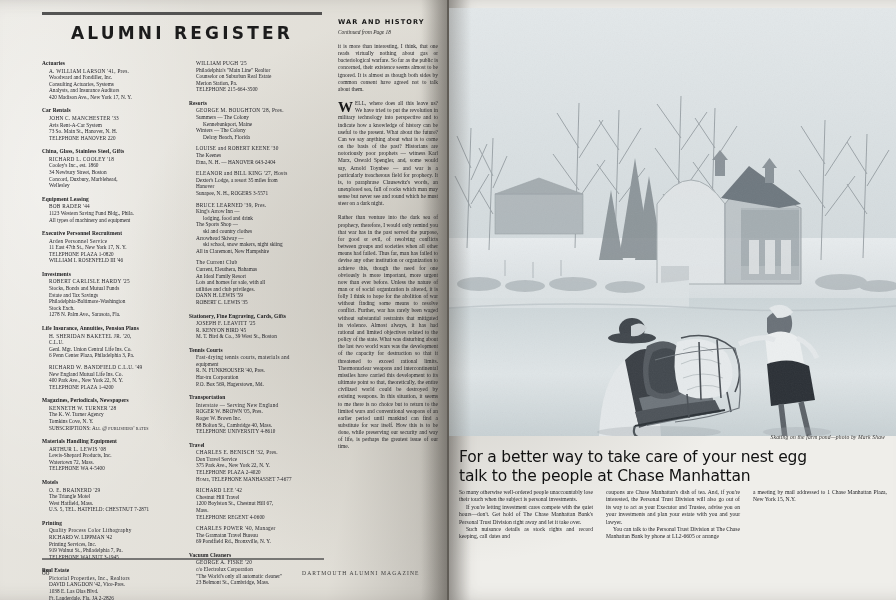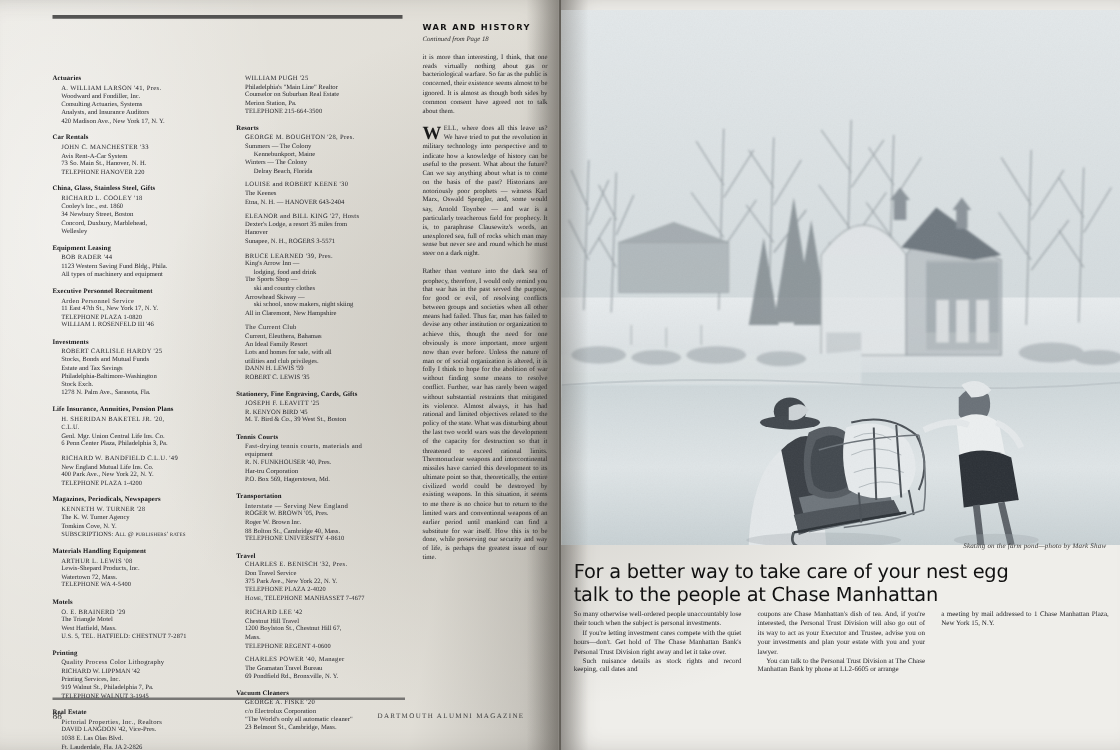--- a/index.html
+++ b/index.html
@@ -229,20 +229,21 @@
 </head>
 <body>
 
 <div class="spread">
 
   <div class="page-left">
     <div class="paper-tone"></div>
     <div class="left-inner">
 
       <div class="rule-top"></div>
+      <div class="register-title">ALUMNI REGISTER</div>
 
       <div class="reg-cols">
         <div class="reg-col" id="col-one">
             <div class="cat">Actuaries</div>
             <div class="entry">
               <span class="ln nm">A. WILLIAM LARSON '41, Pres.</span>
               <span class="ln">Woodward and Fondiller, Inc.</span>
               <span class="ln">Consulting Actuaries, Systems</span>
               <span class="ln">Analysts, and Insurance Auditors</span>
               <span class="ln">420 Madison Ave., New York 17, N. Y.</span>

